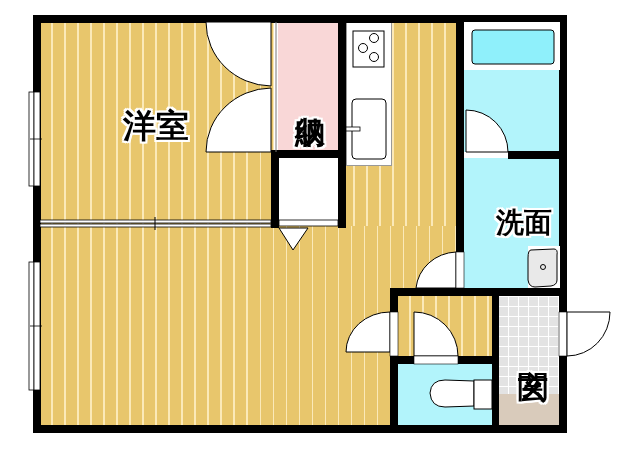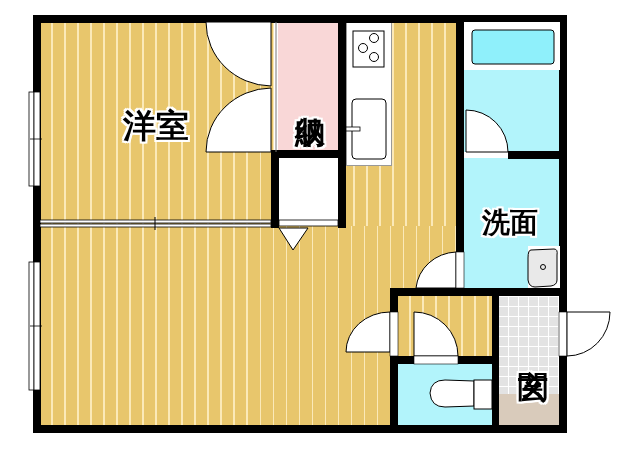--- a/index.html
+++ b/index.html
@@ -120,16 +120,16 @@
     </g>
 
     <g>
       <rect x="559" y="312" width="8" height="44" fill="#fff" stroke="#000" stroke-width="0.6"></rect>
       <path d="M567,312 L610,312 A43,44 0 0 1 567,356 Z" fill="#fff" stroke="#000" stroke-width="1"></path>
     </g>
   </svg>
 
   <div class="label" style="left:106px;top:106px;width:100px;font-size:33px;line-height:40px;">洋室</div>
   <div class="label vlabel" style="left:288px;top:54px;width:44px;height:80px;font-size:30px;line-height:44px;">収納</div>
-  <div class="label" style="left:468px;top:206px;width:84px;font-size:28px;line-height:34px;">洗面</div>
+  <div class="label" style="left:468px;top:206px;width:84px;font-size:28px;line-height:34px;text-align:right;">洗面</div>
   <div class="label vlabel" style="left:509px;top:310px;width:44px;height:76px;font-size:30px;line-height:40px;">玄関</div>
 
 </div>
 
 </body></html>

